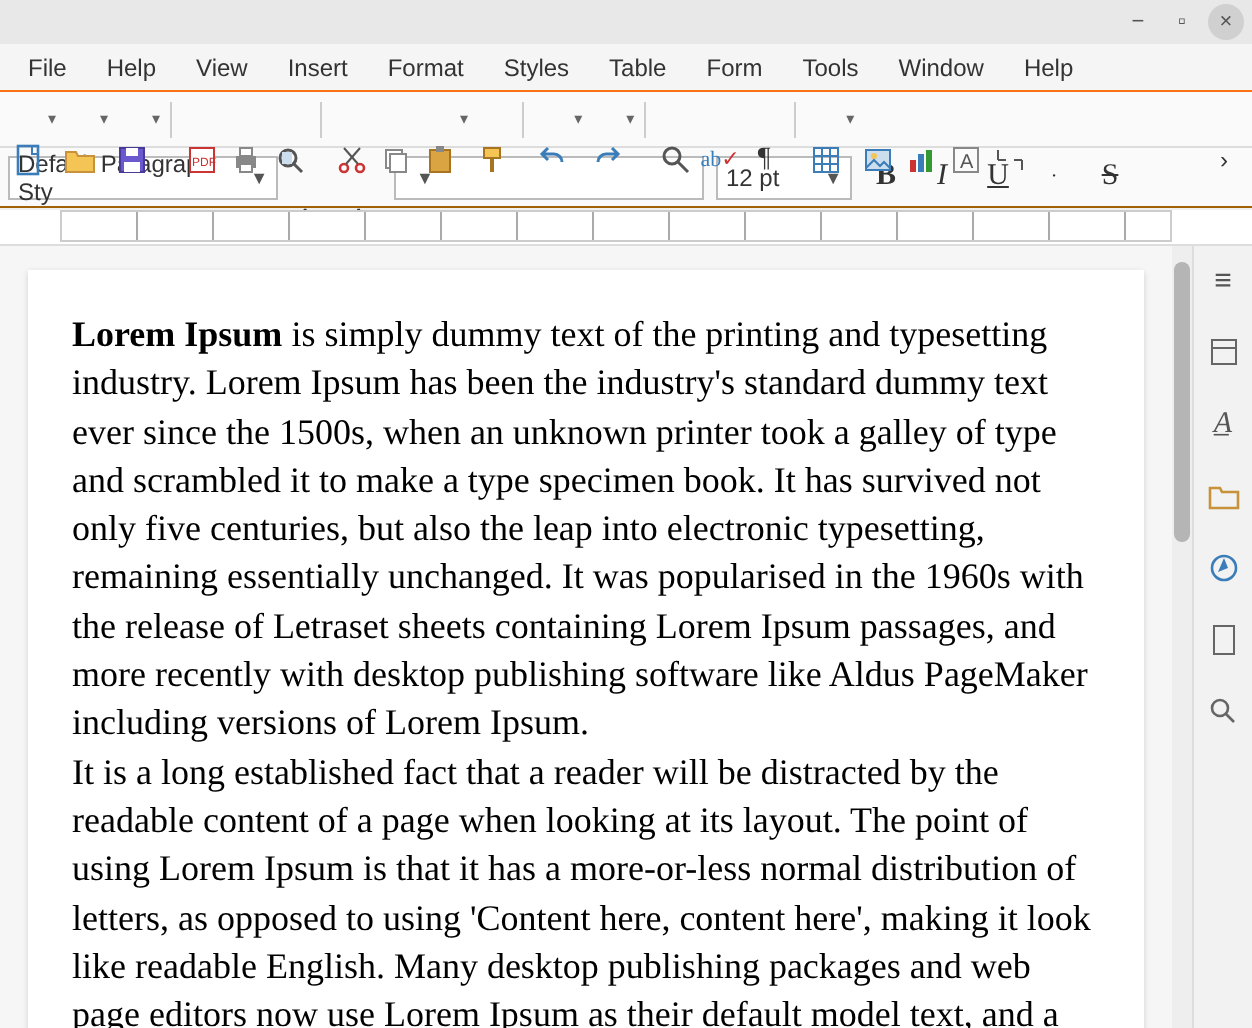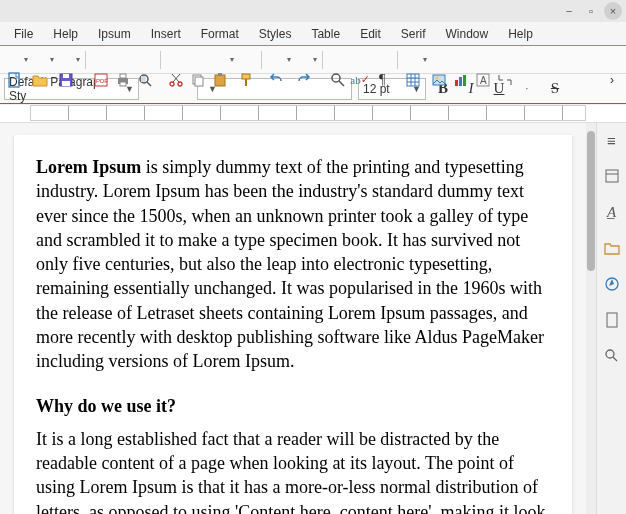--- a/index.html
+++ b/index.html
@@ -43,27 +43,27 @@
   <div class="titlebar-controls">
     <div class="tb-btn">−</div>
     <div class="tb-btn">▫</div>
     <div class="tb-btn close">×</div>
   </div>
 </div>
 
 <div class="menubar">
   <span>File</span>
   <span>Help</span>
-  <span>Ipsum</span>
+  <span>View</span>
   <span>Insert</span>
   <span>Format</span>
   <span>Styles</span>
   <span>Table</span>
-  <span>Edit</span>
-  <span>Serif</span>
+  <span>Form</span>
+  <span>Tools</span>
   <span>Window</span>
   <span>Help</span>
 </div>
 
 <div class="toolbar">
   <div class="tb-icon">
     <svg width="16" height="16">
         <rect x="3" y="1" width="10" height="14" fill="none" stroke="#3a7db8" stroke-width="1.3"></rect>
         <path d="M10 1v4h3" fill="none" stroke="#3a7db8"></path>
       </svg>
@@ -223,21 +223,20 @@
 <div class="ruler-area">
   <div class="ruler"></div>
 </div>
 
 <div class="workspace">
   <div class="doc-scroll">
     <div class="page">
       <p>
         <b>Lorem Ipsum</b><span> is simply dummy text of the printing and typesetting industry. Lorem Ipsum has been the industry's standard dummy text ever since the 1500s, when an unknown printer took a galley of type and scrambled it to make a type specimen book. It has survived not only five centuries, but also the leap into electronic typesetting, remaining essentially unchanged. It was popularised in the 1960s with the release of Letraset sheets containing Lorem Ipsum passages, and more recently with desktop publishing software like Aldus PageMaker including versions of Lorem Ipsum.</span>
       </p>
-      <h2 class="h2b">Why do we use it?</h2>
       <p>It is a long established fact that a reader will be distracted by the readable content of a page when looking at its layout. The point of using Lorem Ipsum is that it has a more-or-less normal distribution of letters, as opposed to using 'Content here, content here', making it look like readable English. Many desktop publishing packages and web page editors now use Lorem Ipsum as their default model text, and a search for 'lorem ipsum' will uncover many web sites still in their infancy. Various versions have evolved over the years, sometimes by accident, sometimes on purpose (injected humour and the like).</p>
     </div>
   </div>
   <div class="vscroll">
     <div class="thumb"></div>
   </div>
   <div class="sidebar">
     <div class="side-icon">≡</div>
     <div class="side-icon">
       <svg width="16" height="16">

